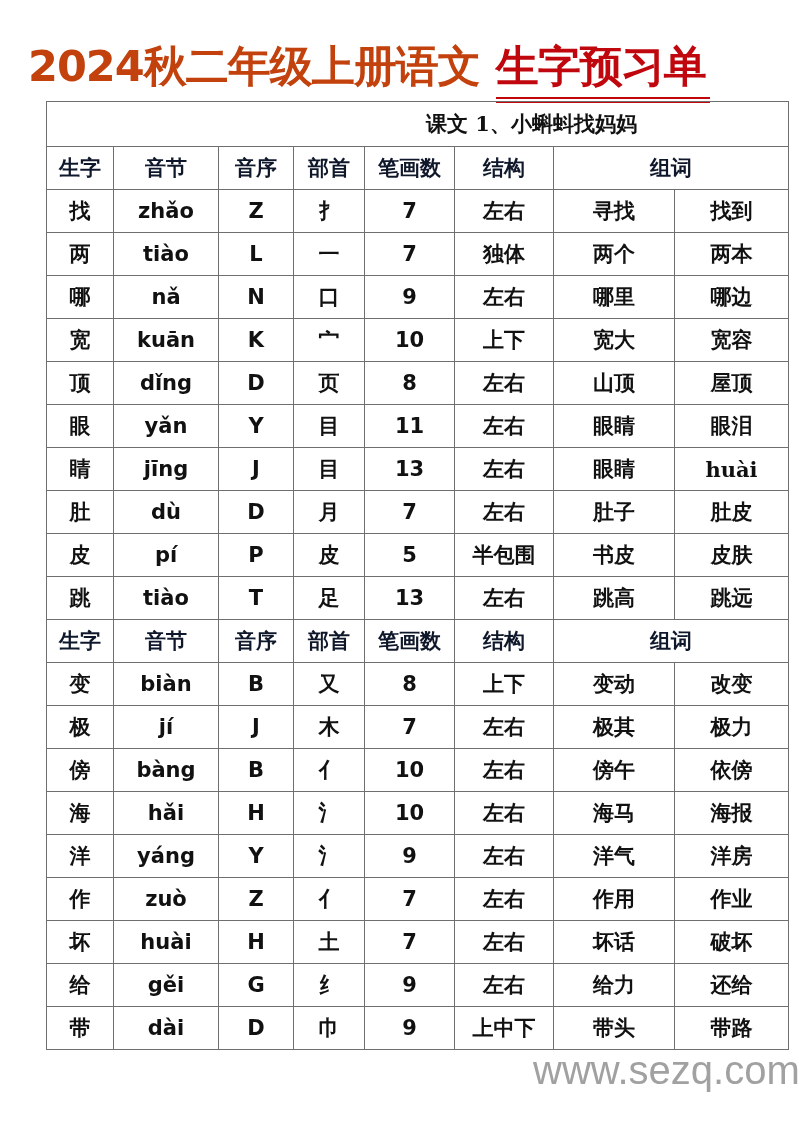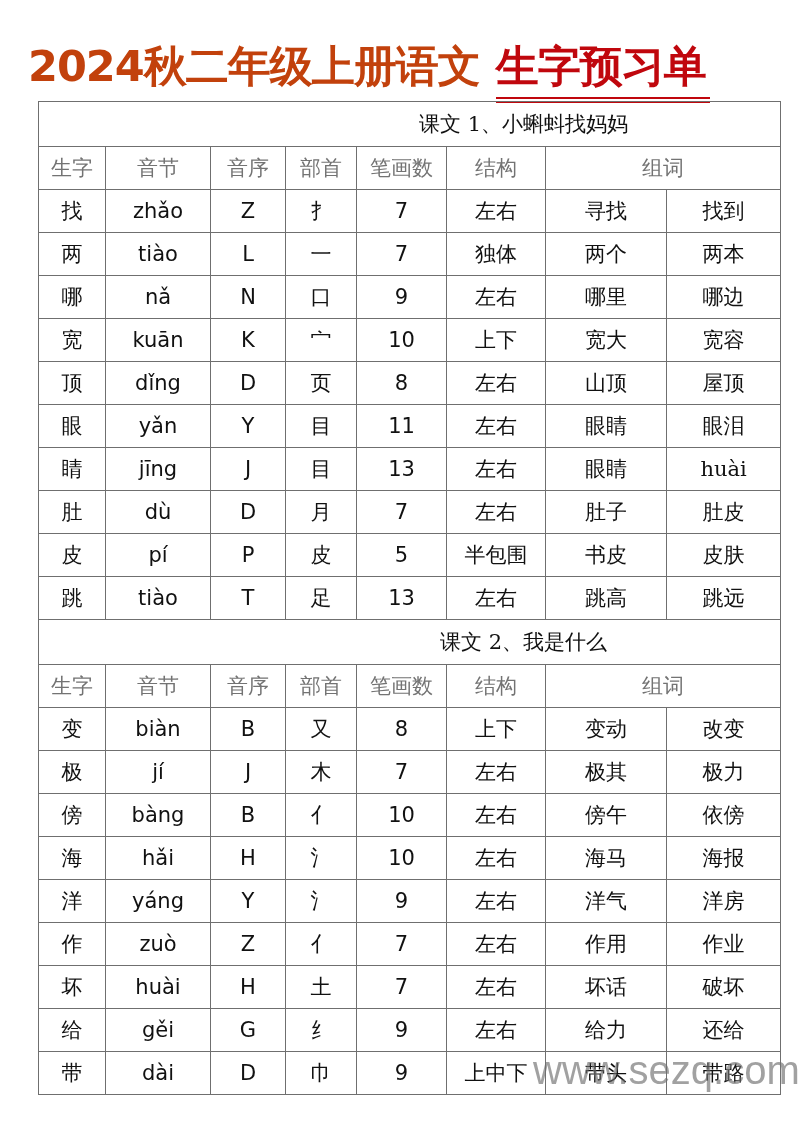--- a/index.html
+++ b/index.html
@@ -5,26 +5,26 @@
   html, body { margin: 0; padding: 0; background: #ffffff; }
   body { width: 800px; height: 1131px; position: relative; overflow: hidden;
          font-family: "DejaVu Serif", "Liberation Serif", serif; }
   .title { position: absolute; left: 28px; top: 38px; width: 760px; height: 60px;
            font-family: "DejaVu Sans", "Liberation Sans", sans-serif;
            font-weight: bold; font-size: 43px; letter-spacing: -1px; white-space: nowrap; color: #000; }
   .title .black { color: #c2410c; }
   .title .red { color: #c0070d; position: relative; margin-left: 16px; }
   .title .red::after { content: ""; position: absolute; left: 0; right: -4px; bottom: -8px;
                        height: 2px; background: #c0070d; box-shadow: 0 4px 0 #c0070d; }
-  table.grid { position: absolute; left: 38px; top: 101px; border-collapse: collapse;
-               table-layout: fixed; width: 742px; }
+  table.grid { position: absolute; left: 46px; top: 101px; border-collapse: collapse;
+               table-layout: fixed; width: 742px; font-weight: bold; }
   table.grid td { border: 1px solid #6f6f6f; text-align: center; vertical-align: middle;
                   padding: 0; height: 42px; font-size: 21px; color: #111; overflow: hidden; white-space: nowrap; }
   td.sec { color: #c0070d; font-size: 23px; text-align: left; padding-left: 228px !important; height: 44px !important; }
-  tr.hdr td { color: #737373; font-size: 21px; height: 42px; }
+  tr.hdr td { color: #0f172a; font-size: 21px; height: 42px; }
   td.py, td.seq, td.num { font-family: "DejaVu Sans", "Liberation Sans", sans-serif; font-size: 19px; }
   .watermark { position: absolute; left: 498px; top: 1048px; font-family: "Liberation Sans", sans-serif;
                font-size: 40px; color: rgba(110,110,110,0.65); letter-spacing: 0px; pointer-events: none; margin-left: 35px; }
 </style>
 </head>
 <body>
 
 <div class="title"><span class="black">2024秋二年级上册语文</span><span class="red">生字预习单</span></div>
 
 <table class="grid">
@@ -144,23 +144,20 @@
       <tr>
         <td class="ch">跳</td>
         <td class="py">tiào</td>
         <td class="seq">T</td>
         <td class="rad">足</td>
         <td class="num">13</td>
         <td class="str">左右</td>
         <td class="w">跳高</td>
         <td class="w">跳远</td>
       </tr>
-      <tr>
-        <td colspan="8" class="sec">课文 2、我是什么</td>
-      </tr>
       <tr class="hdr">
         <td>生字</td>
         <td>音节</td>
         <td>音序</td>
         <td>部首</td>
         <td>笔画数</td>
         <td>结构</td>
         <td colspan="2">组词</td>
       </tr>
       <tr>

